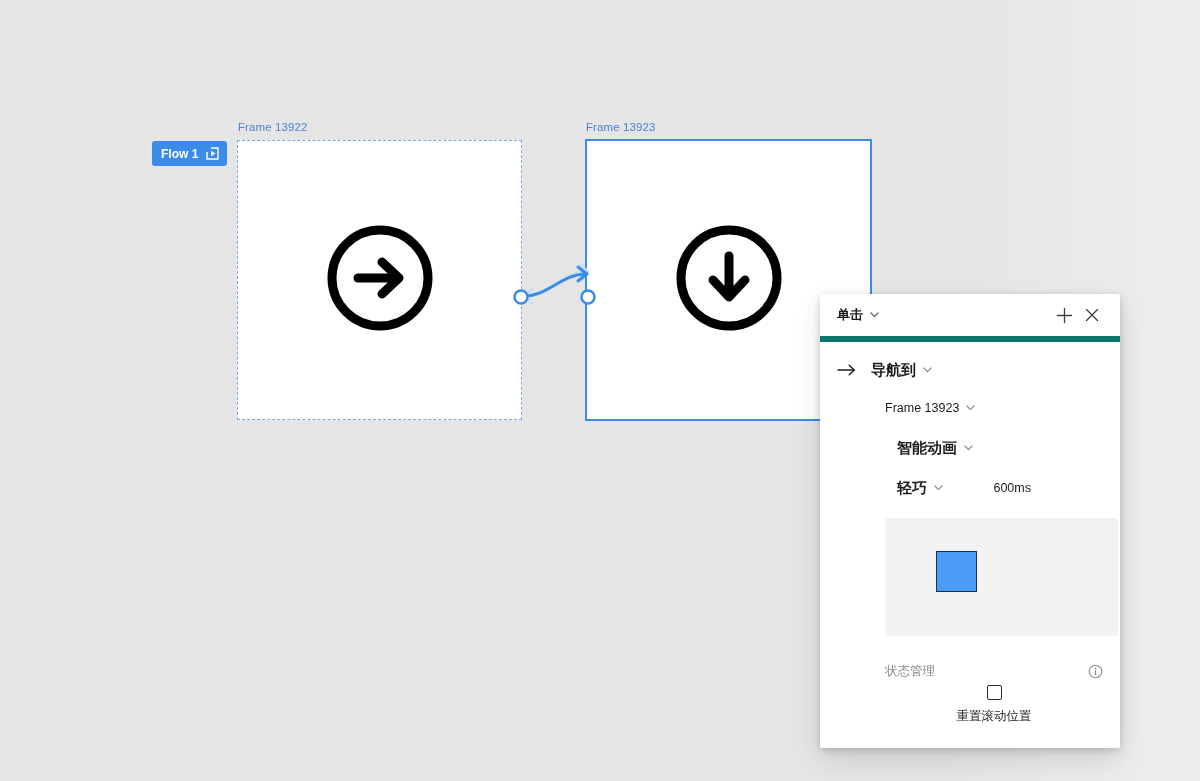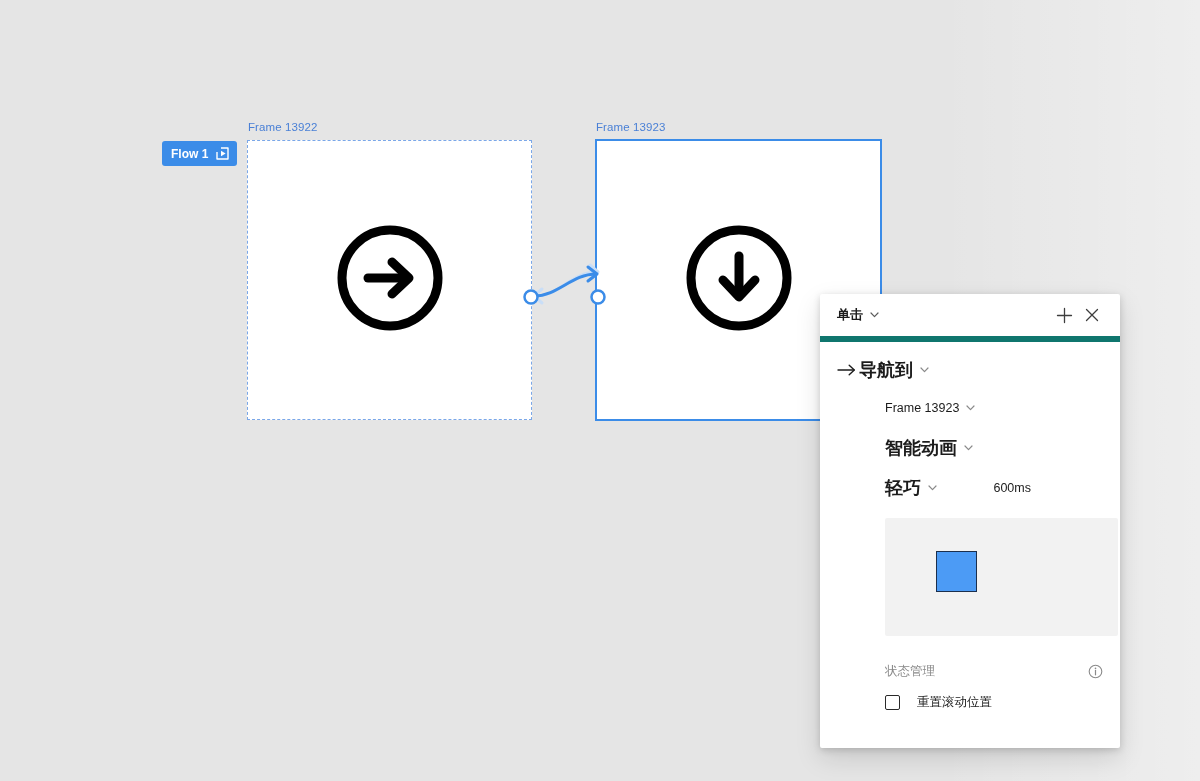--- a/index.html
+++ b/index.html
@@ -13,21 +13,20 @@
     font-family: "Liberation Sans", "DejaVu Sans", sans-serif;
     overflow: hidden;
     position: relative;
     -webkit-font-smoothing: antialiased;
   }
 
   
   #canvas {
     position: absolute;
     inset: 0;
-    margin-left: 10px;
   }
 
   
   .canvas-sheen {
     position: absolute;
     top: 0;
     right: 0;
     width: 260px;
     height: 781px;
     background: linear-gradient(to right, rgba(255,255,255,0) 0%, rgba(255,255,255,0.35) 100%);
@@ -158,23 +157,24 @@
     padding-top: 10px;
     height: 36px;
   }
   .nav-arrow {
     width: 22px;
     display: flex;
     align-items: center;
     flex: 0 0 22px;
   }
   .lbl-strong {
-    font-size: 18px;
+    font-size: 15px;
     font-weight: bold;
     color: #1c1c1c;
+    margin-left: 12px;
   }
   .lbl-normal {
     font-size: 12.5px;
     color: #1c1c1c;
   }
   .lbl-muted {
     font-size: 12.5px;
     color: #8a8a8a;
   }
   .indent { padding-left: 48px; }
@@ -224,21 +224,22 @@
     display: flex;
     align-items: center;
     cursor: pointer;
   }
 
   .row-check {
     display: flex;
     align-items: center;
     height: 34px;
     padding-left: 48px;
-    gap: 17px;
+    gap: 8px;
+    flex-direction: column;
   }
   .checkbox {
     width: 15px;
     height: 15px;
     border: 1.5px solid #2a2a2a;
     border-radius: 2px;
     box-sizing: border-box;
     flex: 0 0 15px;
     background: #fff;
     cursor: pointer;

